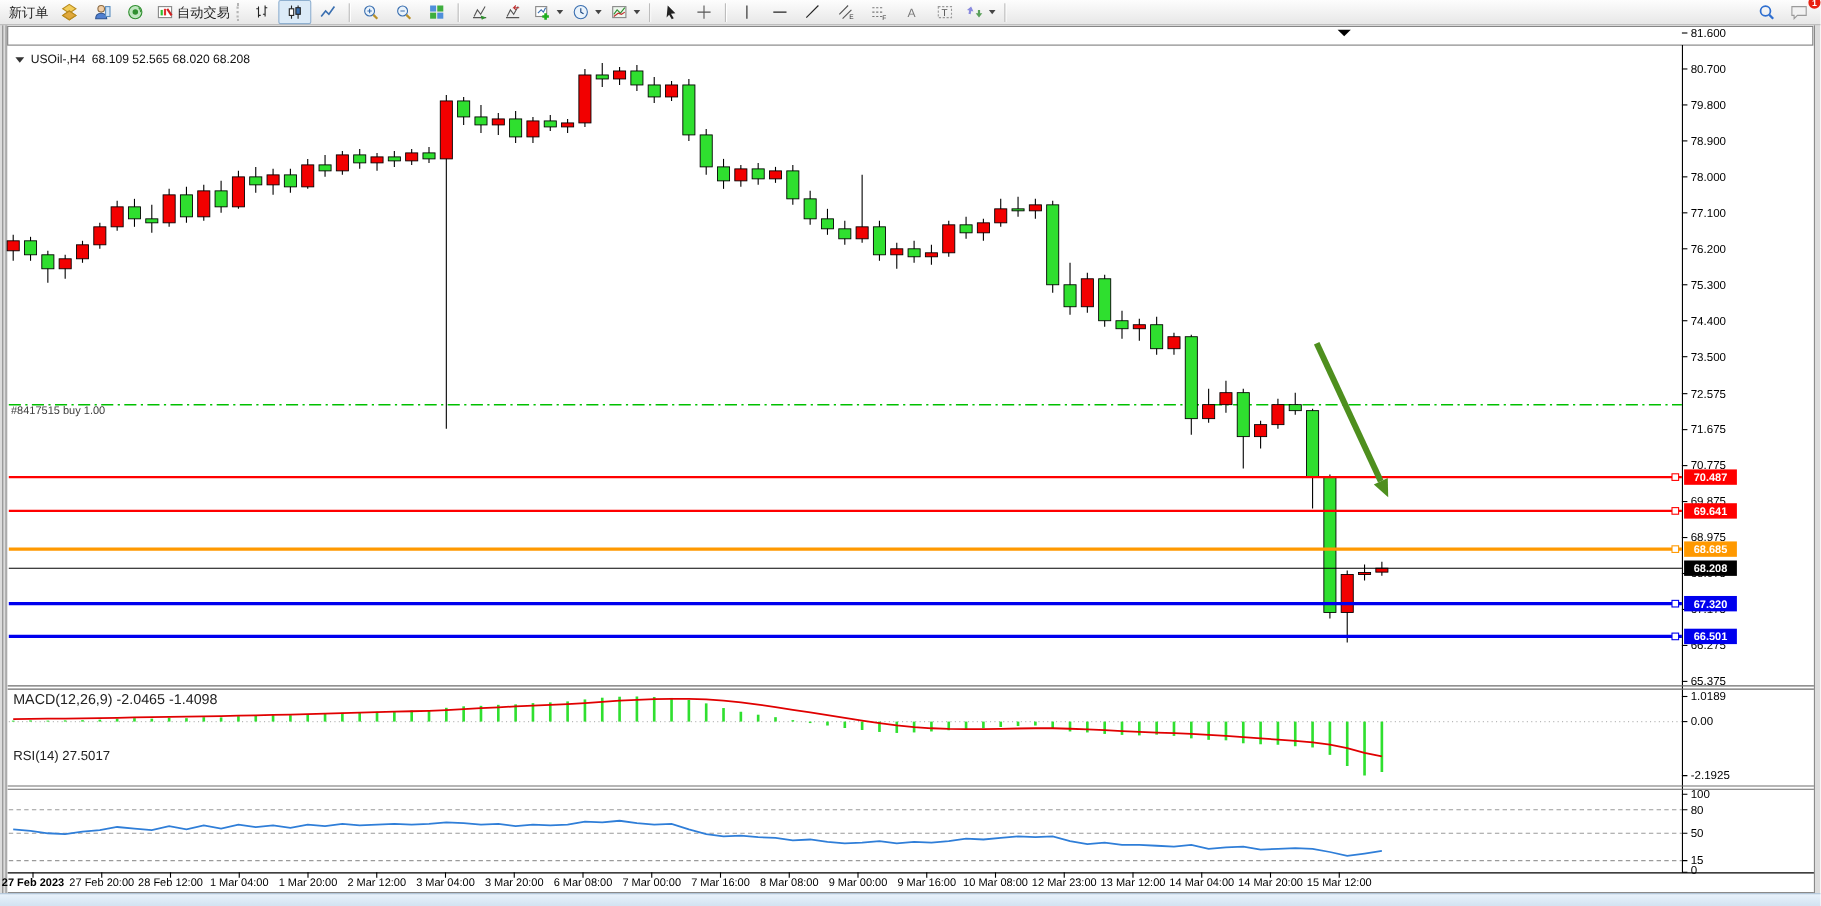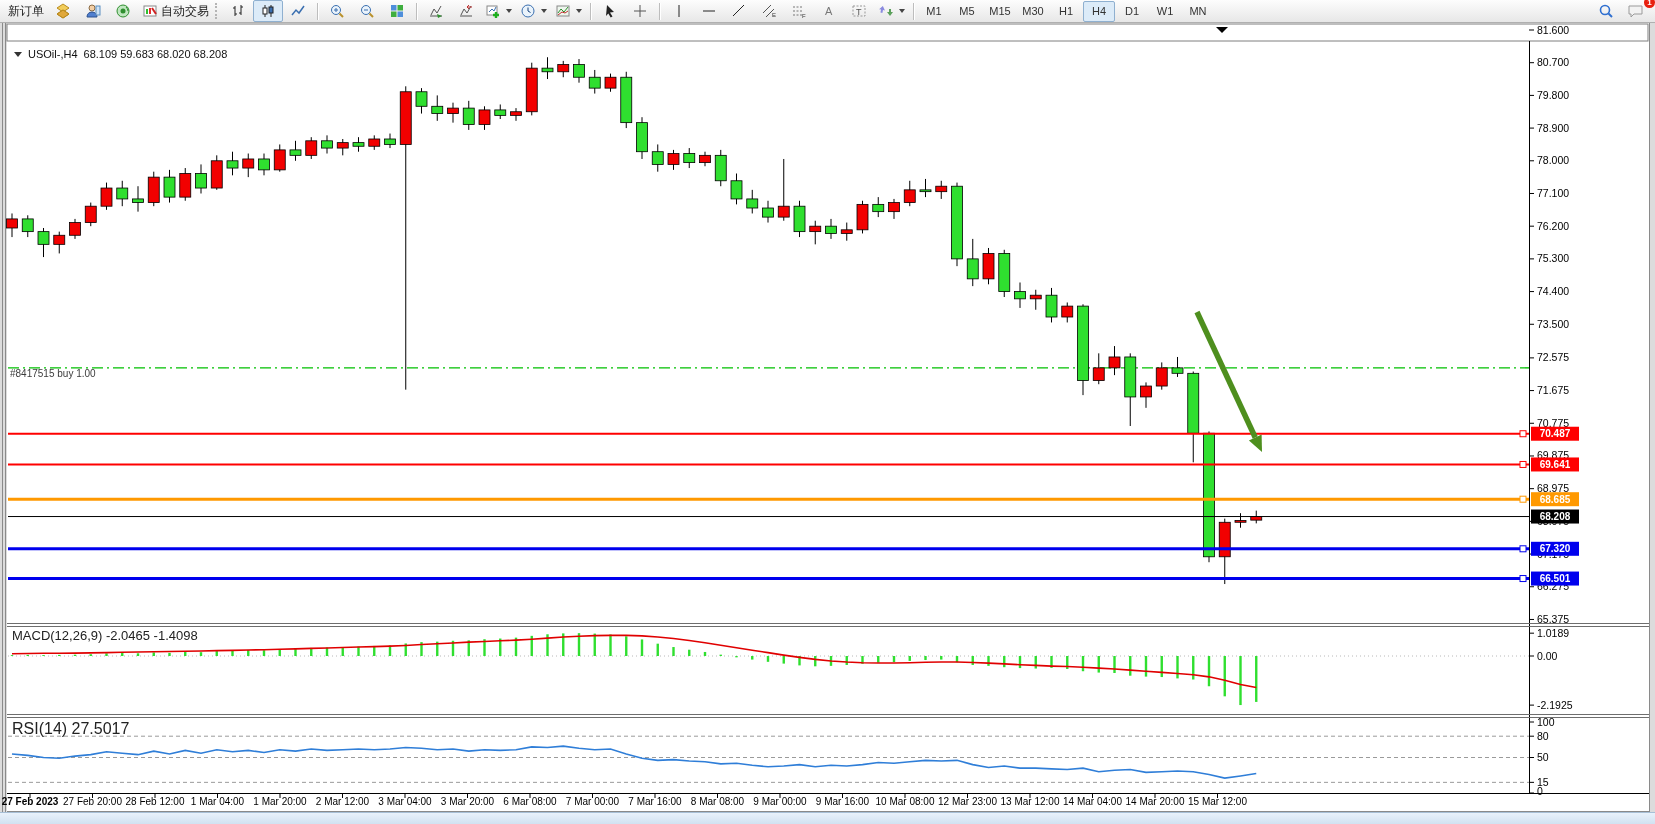--- a/index.html
+++ b/index.html
@@ -205,31 +205,20 @@
   </span>
   <span class="tb-btn">
     <svg width="16" height="16">
       <path d="M4 3l3 4-2 0 0 3-2 0 0-3-2 0z" fill="#8a8adf" transform="rotate(12 5 7)"></path>
       <path d="M12 13l-3-4 2 0 0-3 2 0 0 3 2 0z" fill="#5aa05a"></path>
     </svg>
     <span class="caret"></span>
   </span>
 
   <span class="tb-sep"></span>
-  <span id="tf-box" style="display:inline-flex;gap:1px;">
-      <span class="tf-btn">M1</span>
-      <span class="tf-btn">M5</span>
-      <span class="tf-btn">M15</span>
-      <span class="tf-btn">M30</span>
-      <span class="tf-btn">H1</span>
-      <span class="tf-btn pressed">H4</span>
-      <span class="tf-btn">D1</span>
-      <span class="tf-btn">W1</span>
-      <span class="tf-btn">MN</span>
-    </span>
 
   <span class="tb-right">
     <span class="tb-btn">
       <svg width="16" height="16">
         <circle cx="7" cy="7" r="4.5" fill="none" stroke="#2f6fd0" stroke-width="1.6"></circle>
         <path d="M10.5 10.5l3.5 3.5" stroke="#2f6fd0" stroke-width="2"></path>
       </svg>
     </span>
     <span class="tb-btn" style="position:relative;">
       <svg width="18" height="16">
@@ -616,22 +605,22 @@
     <text x="1092.5" y="805" font-size="10" text-anchor="middle" font-family="Liberation Sans,sans-serif" fill="#000" font-weight="normal">14 Mar 04:00</text>
     <line x1="1155" y1="793" x2="1155" y2="798" stroke="#000"></line>
     <text x="1155" y="805" font-size="10" text-anchor="middle" font-family="Liberation Sans,sans-serif" fill="#000" font-weight="normal">14 Mar 20:00</text>
     <line x1="1217.5" y1="793" x2="1217.5" y2="798" stroke="#000"></line>
     <text x="1217.5" y="805" font-size="10" text-anchor="middle" font-family="Liberation Sans,sans-serif" fill="#000" font-weight="normal">15 Mar 12:00</text>
   </svg>
 
 <div class="title-row">
   <span class="tri-down"></span>
   <span>USOil-,H4</span>
-  <span>68.109 59.683 68.020 68.208</span>
+  <span>68.109 52.565 68.020 68.208</span>
 </div>
 
 <div class="ovl" style="left:10px;top:368px;color:#3c3c3c;">#8417515 buy 1.00</div>
 
 <div class="ovl" style="left:12px;top:628px;font-size:13px;">MACD(12,26,9) -2.0465 -1.4098</div>
 
-<div class="ovl" style="left:12px;top:720px;font-size:16px;">RSI(14) 27.5017</div>
+<div class="ovl" style="left:12px;top:680px;font-size:12px;">RSI(14) 27.5017</div>
 
 <div class="bottom-strip"></div>
 
 </body></html>

